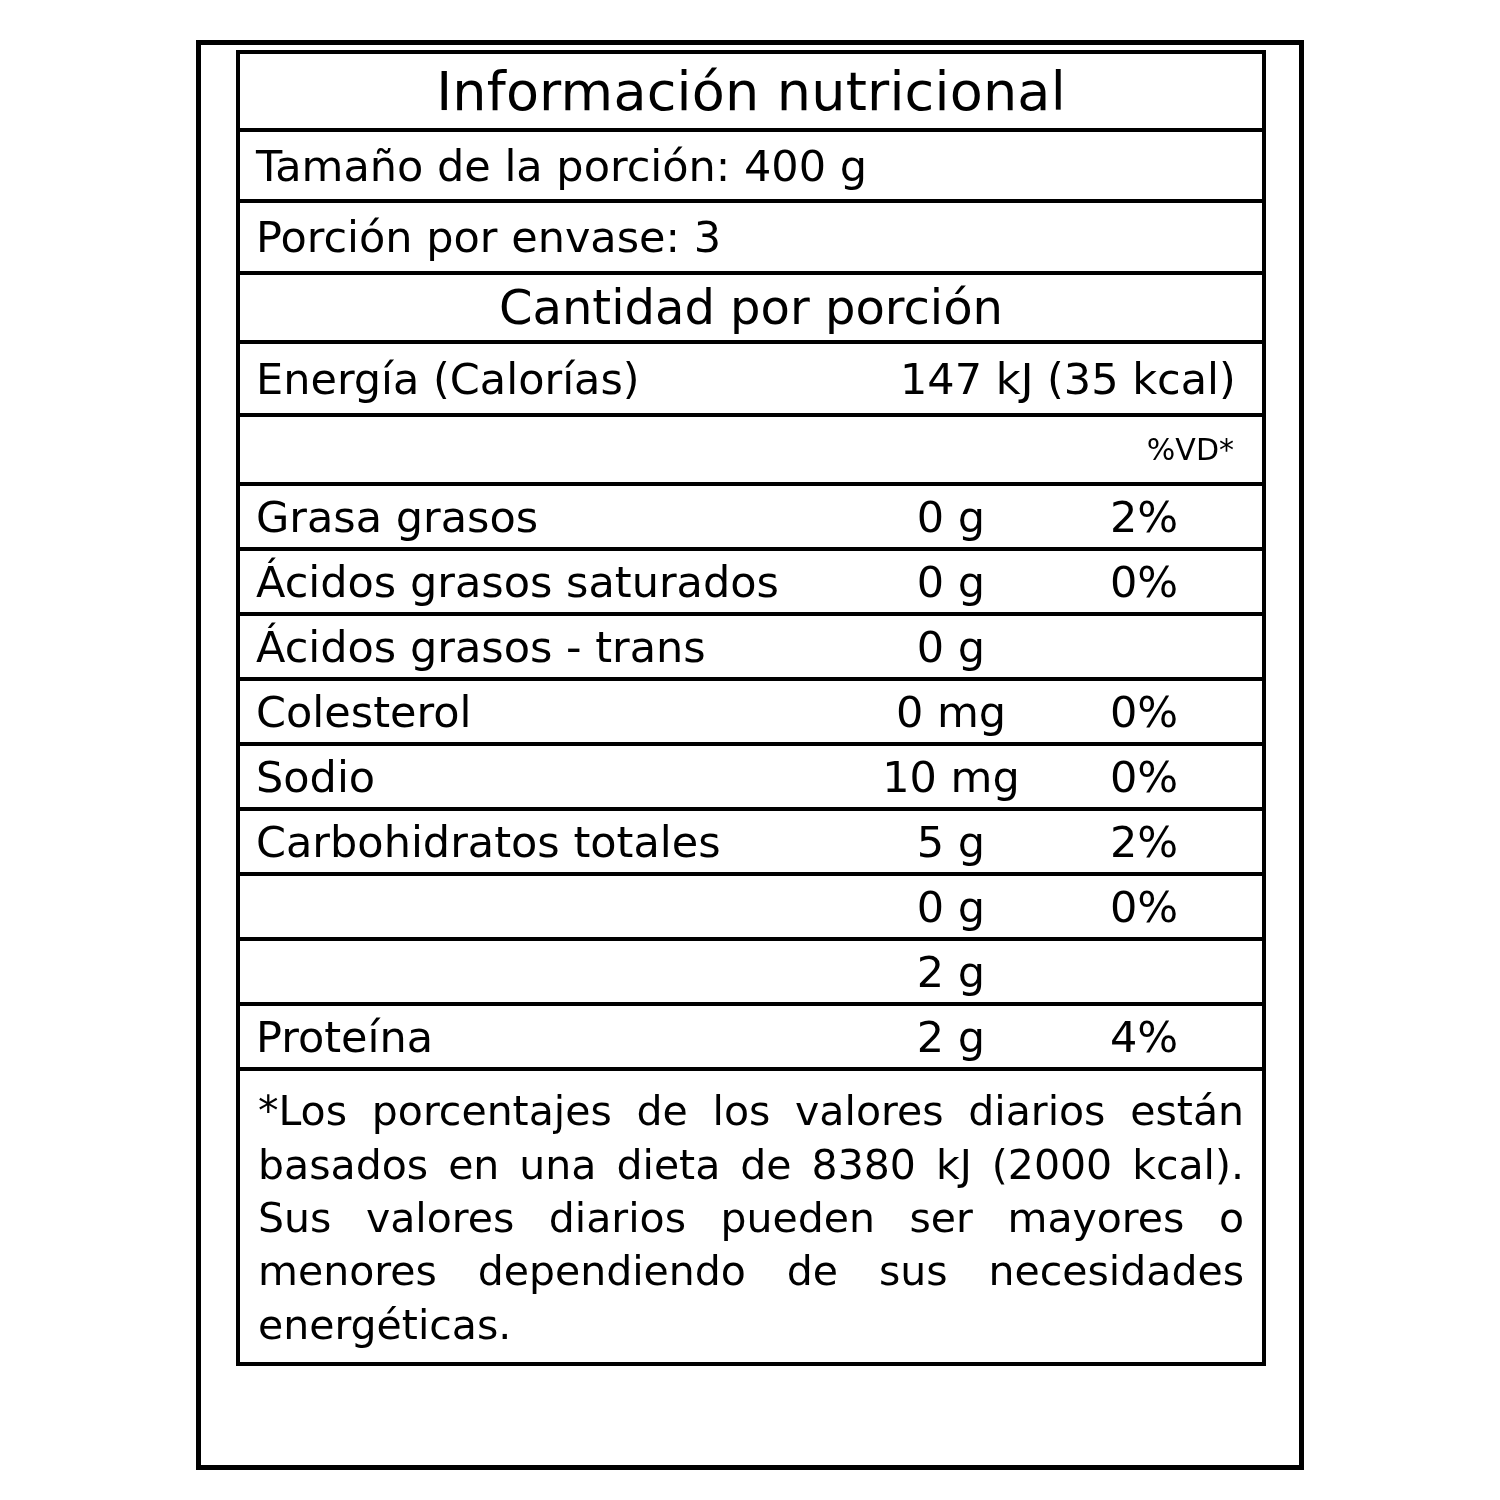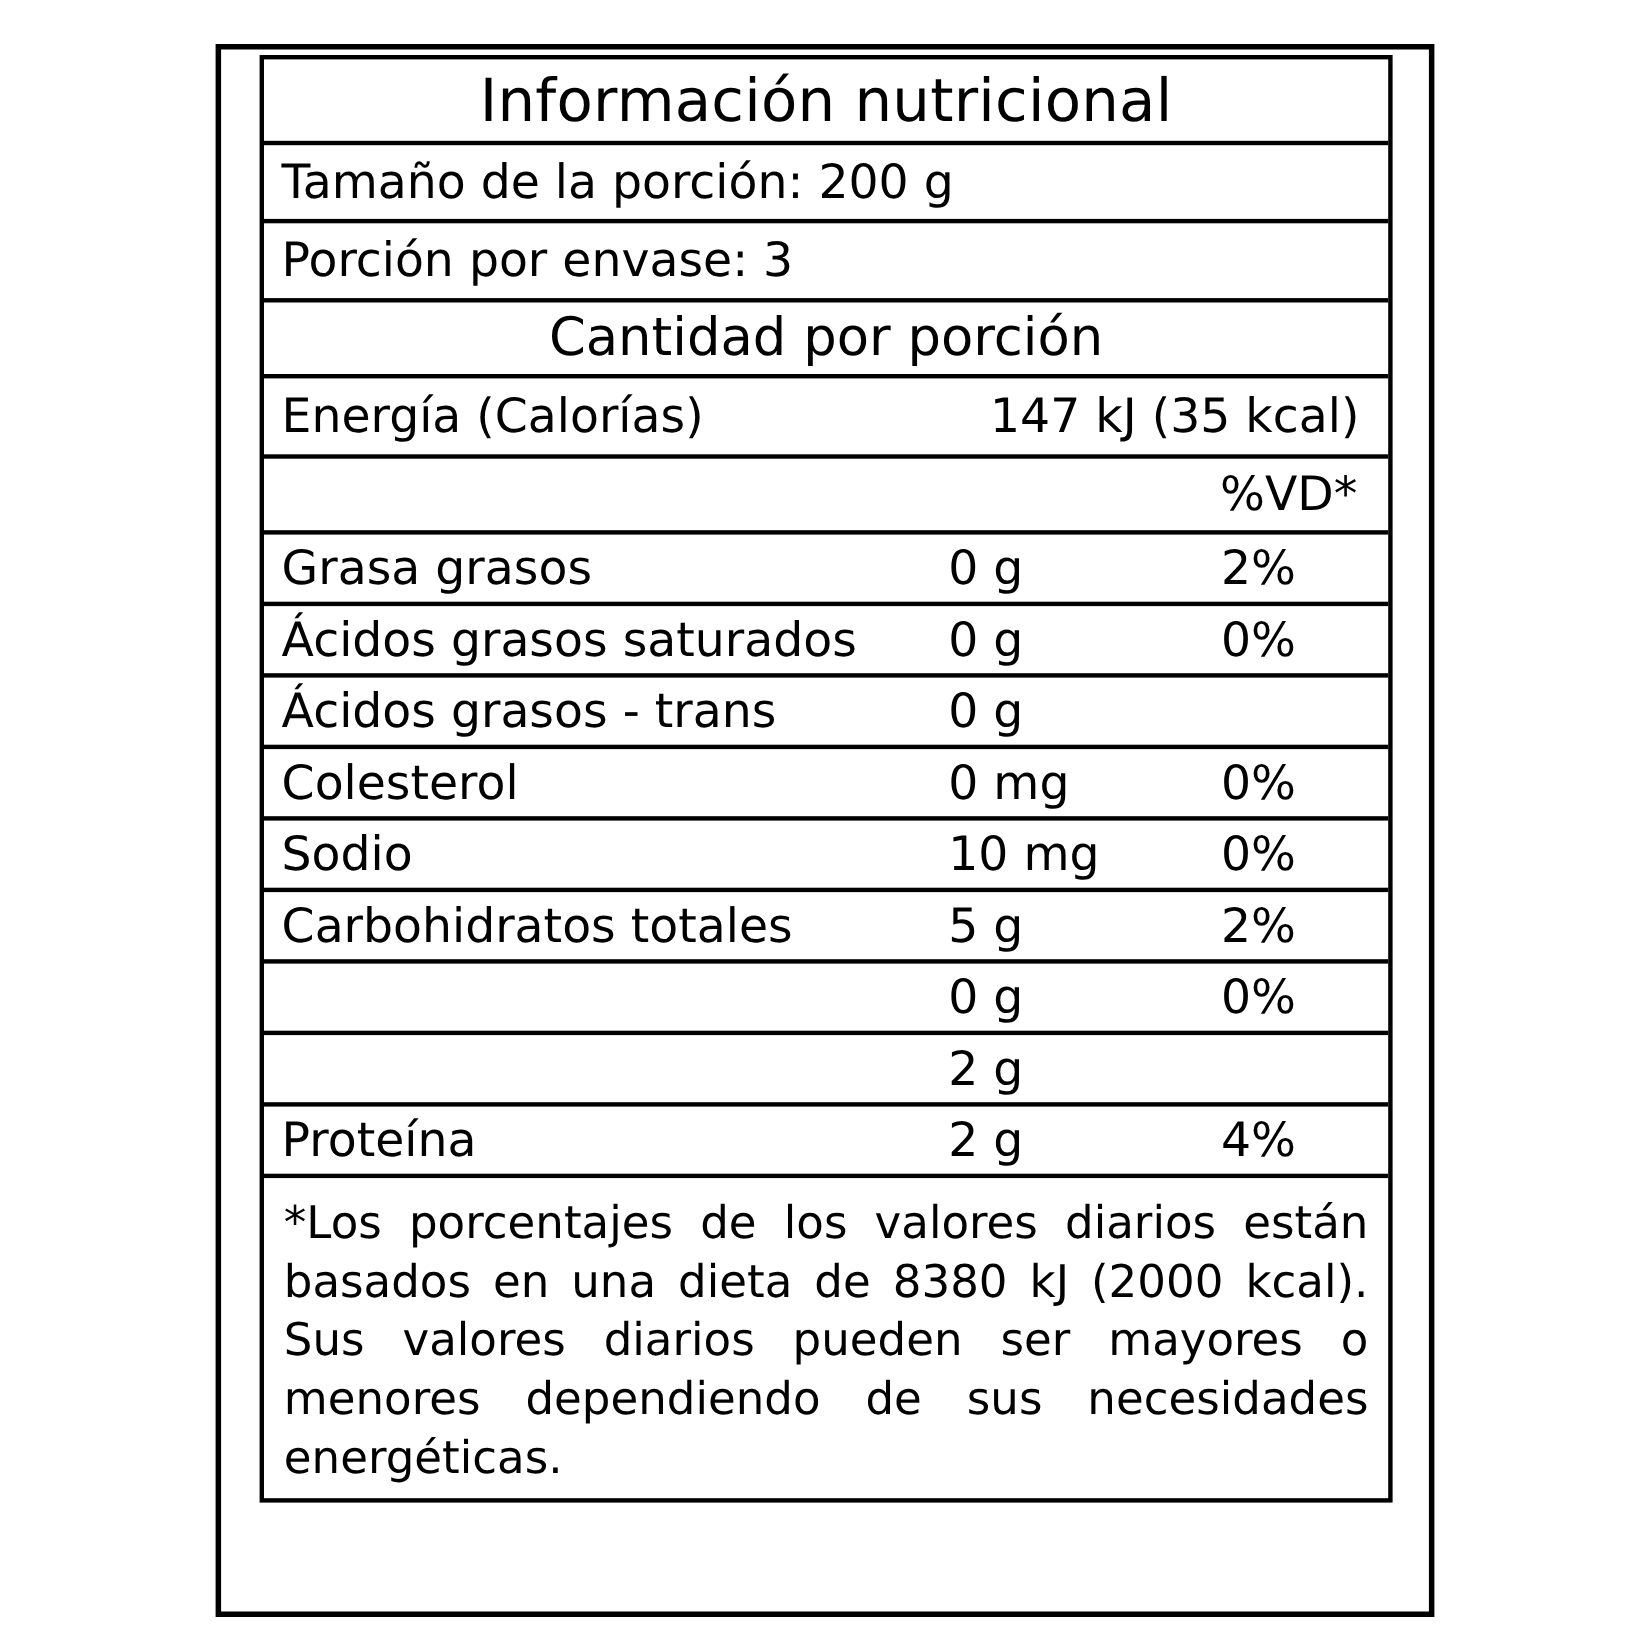--- a/index.html
+++ b/index.html
@@ -92,39 +92,40 @@
     left: 660px;
     white-space: nowrap;
   }
 
   .energy-row.fat-cal .value {
     left: 700px;
   }
 
   .vd-row {
     height: 78px;
-    font-size: 43px;
+    font-size: 30px;
     justify-content: flex-end;
     padding-right: 28px;
     padding-left: 15px;
   }
 
   .nutrient {
     height: 73px;
     font-size: 43px;
   }
 
   .nutrient .n-label {
     flex: 0 0 auto;
   }
 
   .nutrient .n-amount {
     position: absolute;
-    left: 622px;
+    left: 586px;
     width: 250px;
+    text-align: center;
   }
 
   .nutrient .n-pct {
     position: absolute;
     right: 28px;
     width: 180px;
     text-align: center;
   }
 
   .footnote {
@@ -141,21 +142,21 @@
 <body>
 
 <div class="page">
 
   <div class="outer-frame"></div>
 
   <div class="label-box">
 
     <div class="row title">Información nutricional</div>
 
-    <div class="row serving">Tamaño de la porción: 200 g</div>
+    <div class="row serving">Tamaño de la porción: 400 g</div>
 
     <div class="row serving">Porción por envase: 3</div>
 
     <div class="row amount-header">Cantidad por porción</div>
 
     <div class="row energy-row">
       <span class="label">Energía (Calorías)</span>
       <span class="value">147 kJ (35 kcal)</span>
     </div>
 

